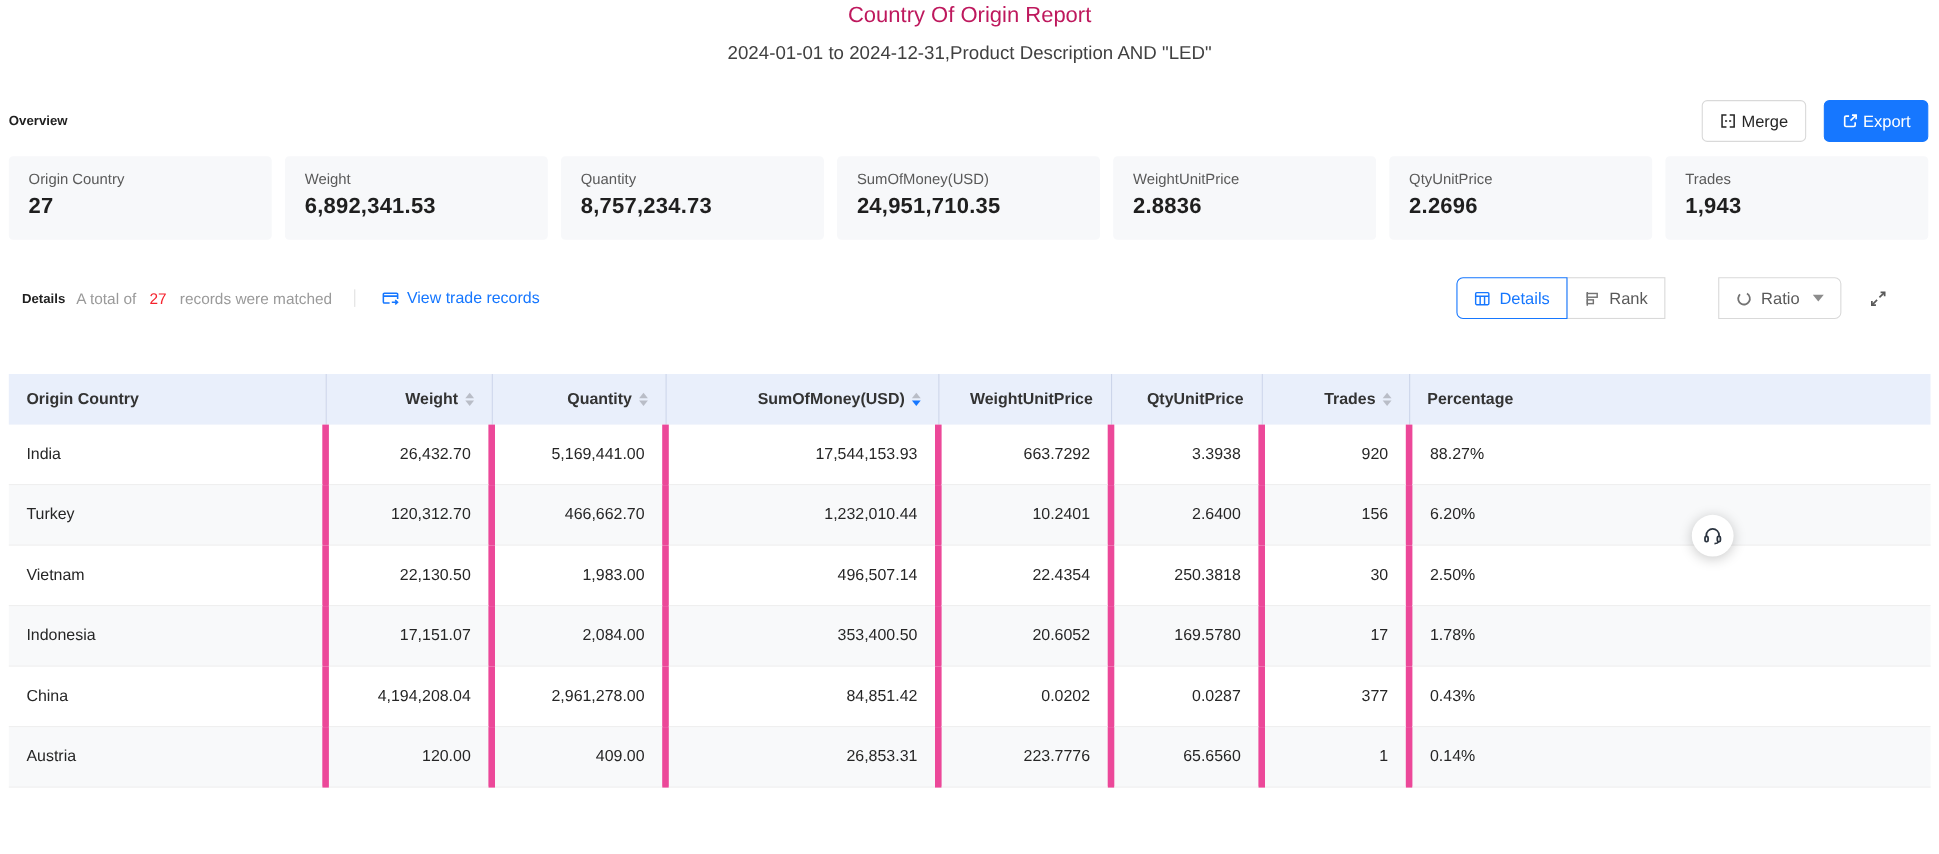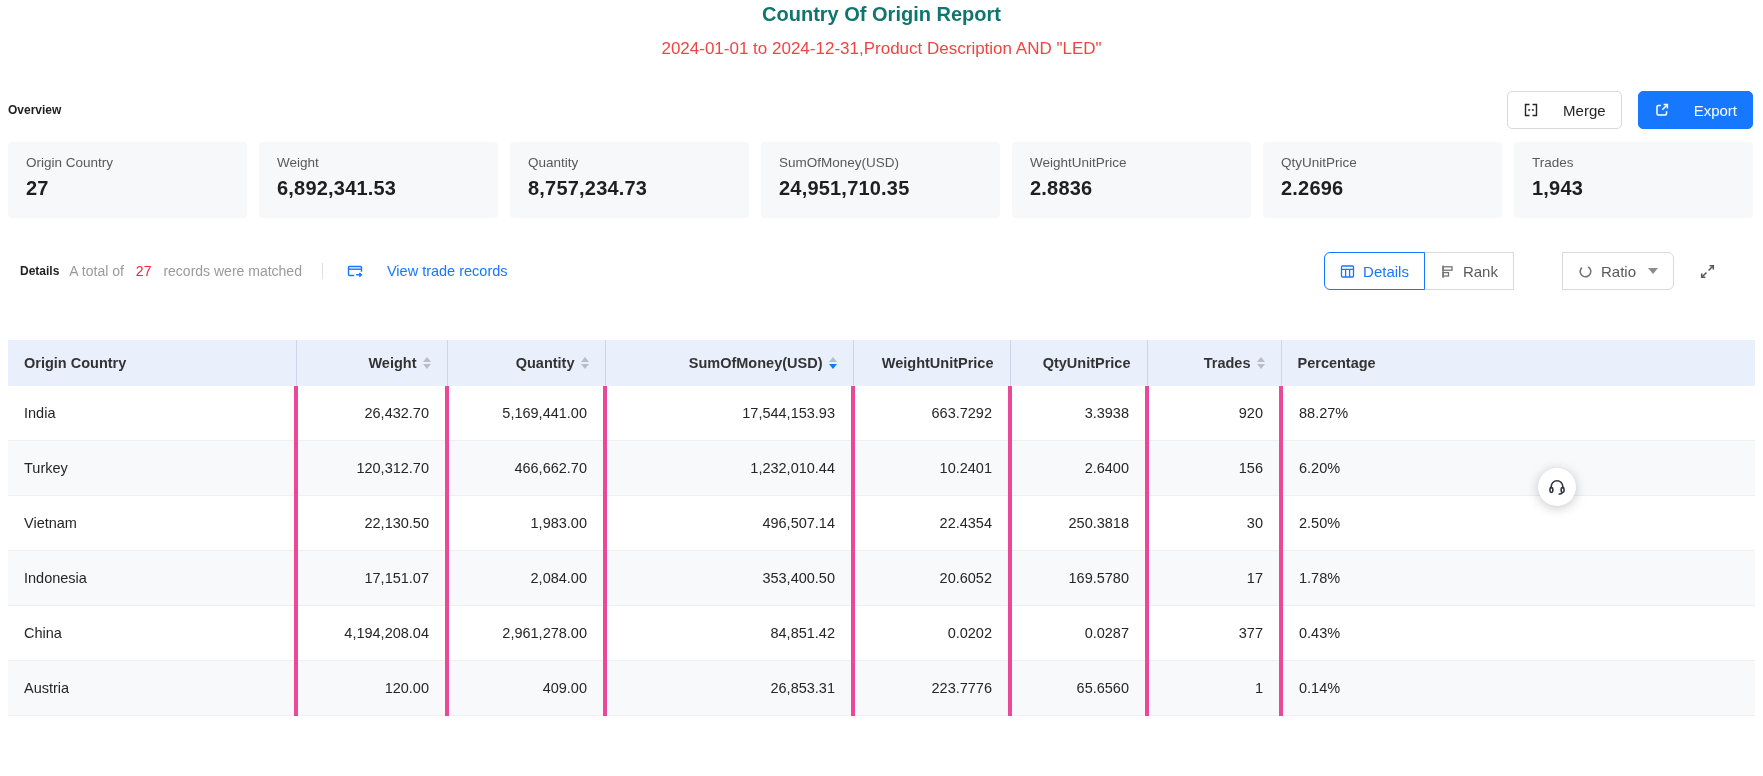--- a/index.html
+++ b/index.html
@@ -2,71 +2,71 @@
 <html><head>
 <meta charset="utf-8">
 <style>
   html,body{margin:0;padding:0;background:#fff;}
   .page{
     position:relative;width:1763px;height:776px;background:#fff;overflow:hidden;
     font-family:"Liberation Sans",sans-serif;color:#262626;
   }
   
   .report-title{position:absolute;top:3px;left:0;width:100%;text-align:center;
-    font-size:20px;font-weight:700;color:#0f766e;}
+    font-size:20px;font-weight:400;color:#be185d;}
   .report-subtitle{position:absolute;top:39px;left:0;width:100%;text-align:center;
-    font-size:17px;font-weight:400;color:#ef4444;}
+    font-size:17px;font-weight:400;color:#404040;}
 
   
   .overview-bar{position:absolute;top:90px;left:8px;right:10px;height:40px;
     display:flex;align-items:center;justify-content:space-between;}
   .section-heading{font-size:12px;font-weight:700;color:#1f1f1f;}
   .overview-actions{display:flex;align-items:center;gap:16px;}
-  .btn{display:inline-flex;align-items:center;gap:24px;height:38px;padding:0 15px;
+  .btn{display:inline-flex;align-items:center;gap:4px;height:38px;padding:0 15px;
     border-radius:5px;font-size:15px;cursor:pointer;font-family:inherit;}
   .btn-default{background:#fff;border:1px solid #d9d9d9;color:#262626;}
   .btn-primary{background:#1677ff;border:1px solid #1677ff;color:#fff;}
   .btn svg{display:block;}
 
   
   .stat-cards{position:absolute;top:142px;left:8px;right:10px;height:76px;
     display:grid;grid-template-columns:repeat(7,1fr);gap:12px;}
   .stat-card{background:#f7f8fa;border-radius:4px;padding:13px 18px;box-sizing:border-box;}
   .stat-label{font-size:13.5px;color:#595959;}
   .stat-value{margin-top:7px;font-size:20px;font-weight:700;color:#1f1f1f;letter-spacing:.2px;}
 
   
   .details-bar{position:absolute;top:250px;left:20px;right:10px;height:42px;
     display:flex;align-items:center;justify-content:space-between;}
   .details-left{display:flex;align-items:center;gap:10px;}
   .muted{font-size:14px;color:#9a9a9a;}
   .count-red{font-size:14px;color:#f5222d;padding:0 2px;}
   .v-divider{width:1px;height:16px;background:#e0e0e0;margin:0 14px 0 10px;}
-  .trade-link{display:inline-flex;align-items:center;gap:24px;font-size:14.5px;
+  .trade-link{display:inline-flex;align-items:center;gap:7px;font-size:14.5px;
     color:#1677ff;text-decoration:none;cursor:pointer;}
   .details-right{display:flex;align-items:center;}
   .seg-group{display:flex;align-items:stretch;height:38px;box-sizing:border-box;}
   .seg{display:inline-flex;align-items:center;gap:8px;padding:0 15px;font-size:15px;
     background:#fff;border:1px solid #d9d9d9;color:#595959;cursor:pointer;font-family:inherit;}
   .seg + .seg{margin-left:-1px;}
   .seg:first-child{border-radius:6px 0 0 6px;}
   .seg:last-child{border-radius:0 6px 6px 0;margin-left:48px;}
   .seg.active{border-color:#1677ff;color:#1677ff;z-index:2;}
   .seg .caret-down-solid{width:0;height:0;border-left:5px solid transparent;
     border-right:5px solid transparent;border-top:6px solid #8c8c8c;margin-left:4px;}
   .expand-btn{background:none;border:none;padding:0;margin:0 36px 0 24px;cursor:pointer;line-height:0;}
 
   
   .data-table{position:absolute;top:340px;left:8px;width:1747px;
     border-collapse:collapse;table-layout:fixed;font-size:14.5px;}
   .data-table thead th{background:#e9effb;height:46px;font-weight:700;color:#333;
     padding:0 16px;border-right:1px solid #ccd5ea;}
   .data-table thead th:last-child{border-right:none;}
   .data-table tbody td{height:54px;padding:0 16px;border-bottom:1px solid #efefef;
-    border-right:4px solid #ec4899;color:#262626;}
+    border-right:6px solid #ec4899;color:#262626;}
   .data-table tbody td:last-child{border-right:none;}
   .data-table tbody tr:nth-child(even) td{background:#f8f9fa;}
   .al-l{text-align:left;}
   .al-r{text-align:right;}
   .th-flex{display:flex;align-items:center;gap:6px;}
   .th-flex.end{justify-content:flex-end;}
   .sorter{display:inline-flex;flex-direction:column;gap:2px;line-height:0;}
   .sorter .car{width:0;height:0;border-left:4.5px solid transparent;border-right:4.5px solid transparent;}
   .sorter .car.up{border-bottom:5.5px solid #b9bdc7;}
   .sorter .car.down{border-top:5.5px solid #b9bdc7;}

